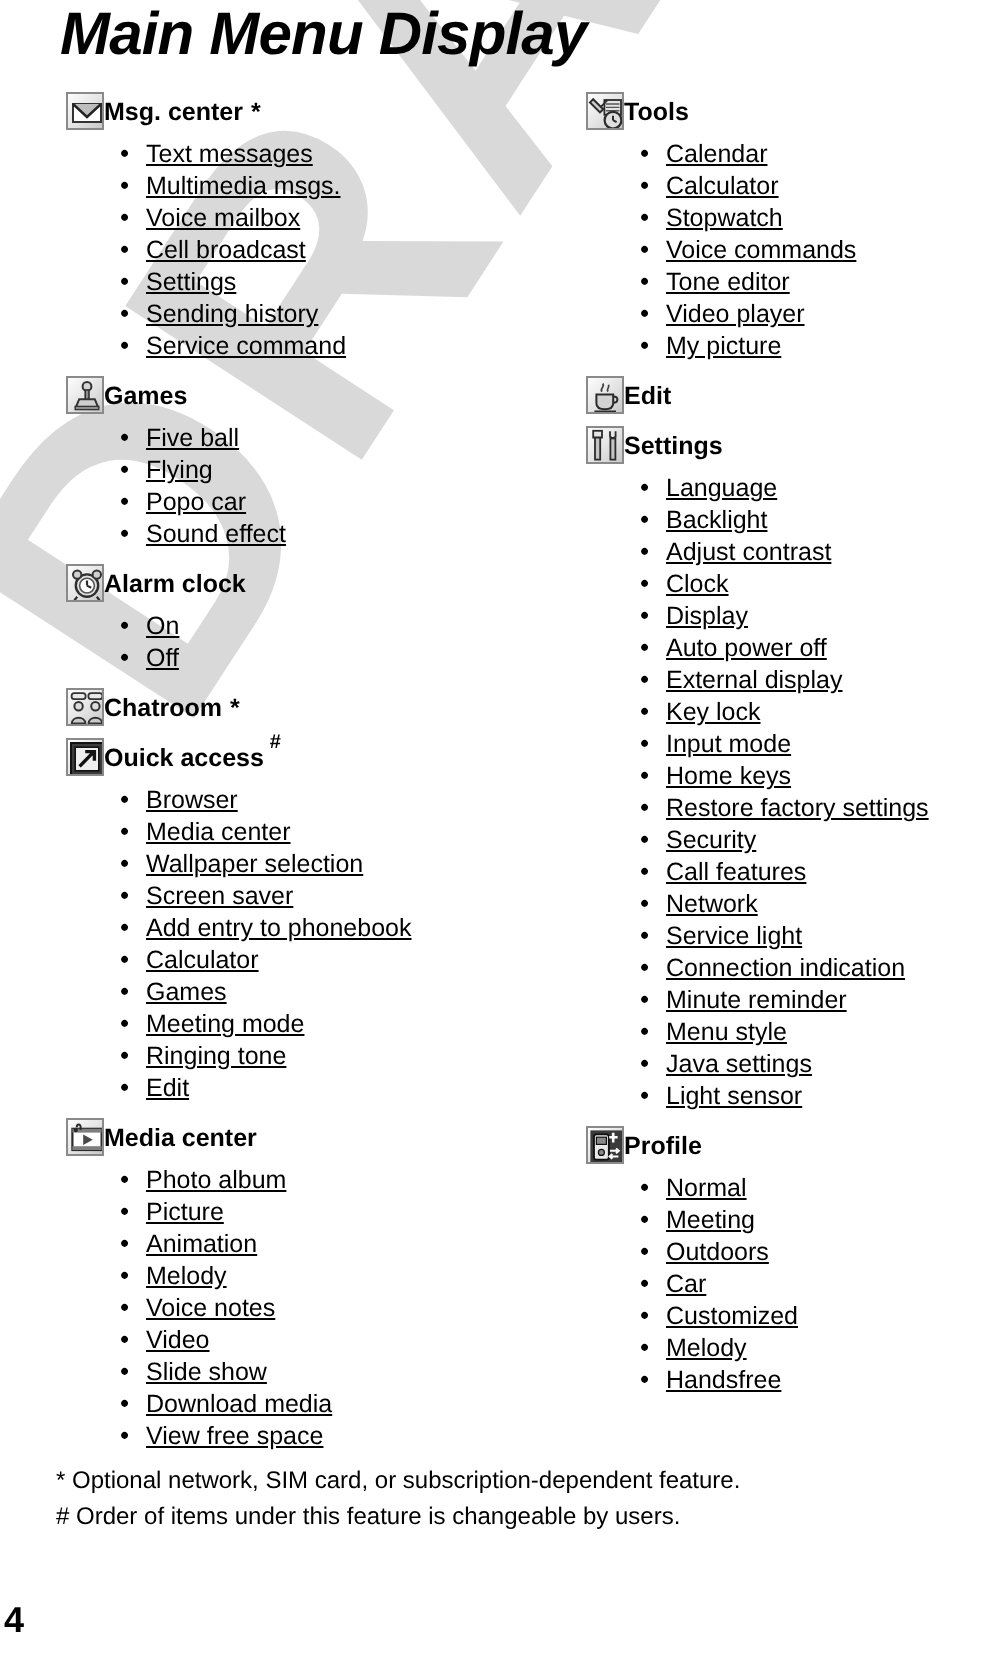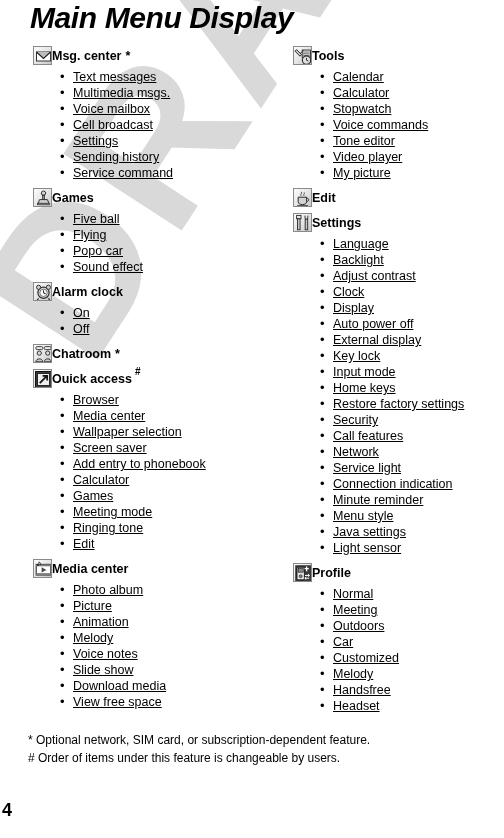--- a/index.html
+++ b/index.html
@@ -287,20 +287,21 @@
               </svg>
             </span>
             <span class="group-title">Media center</span>
           </div>
           <ul class="items gap-after">
             <li>Photo album</li>
             <li>Picture</li>
             <li>Animation</li>
             <li>Melody</li>
             <li>Voice notes</li>
+            <li>Video</li>
             <li>Slide show</li>
             <li>Download media</li>
             <li>View free space</li>
           </ul>
         </div>
       </div>
     <div class="col col-right" id="col-right">
         <div class="group">
           <div class="group-head">
             <span class="icon">
@@ -389,21 +390,20 @@
             <span class="group-title">Profile</span>
           </div>
           <ul class="items gap-after">
             <li>Normal</li>
             <li>Meeting</li>
             <li>Outdoors</li>
             <li>Car</li>
             <li>Customized</li>
             <li>Melody</li>
             <li>Handsfree</li>
-            <li>Headset</li>
           </ul>
         </div>
       </div>
   </div>
 
   <div class="footnotes" id="footnotes">
       <div>* Optional network, SIM card, or subscription-dependent feature.</div>
       <div># Order of items under this feature is changeable by users.</div>
     </div>
 

